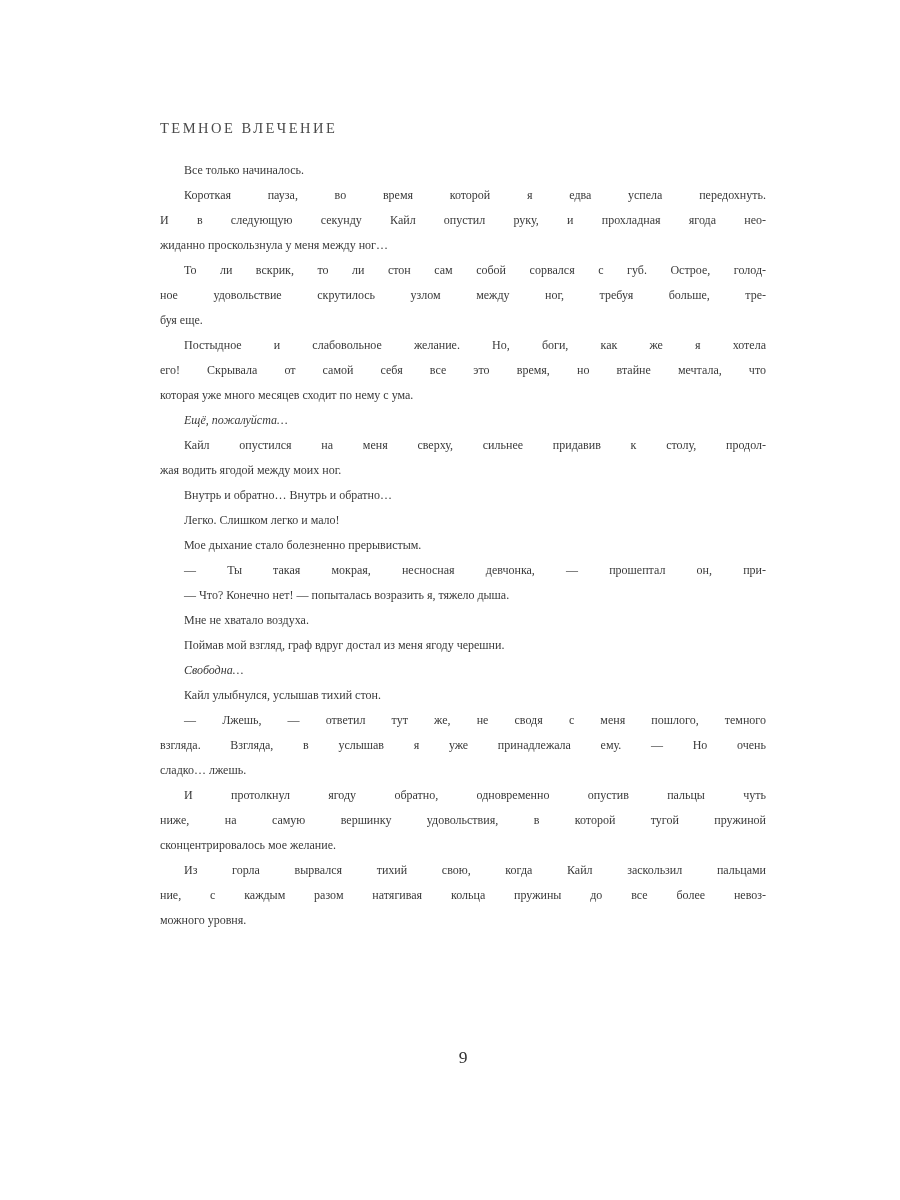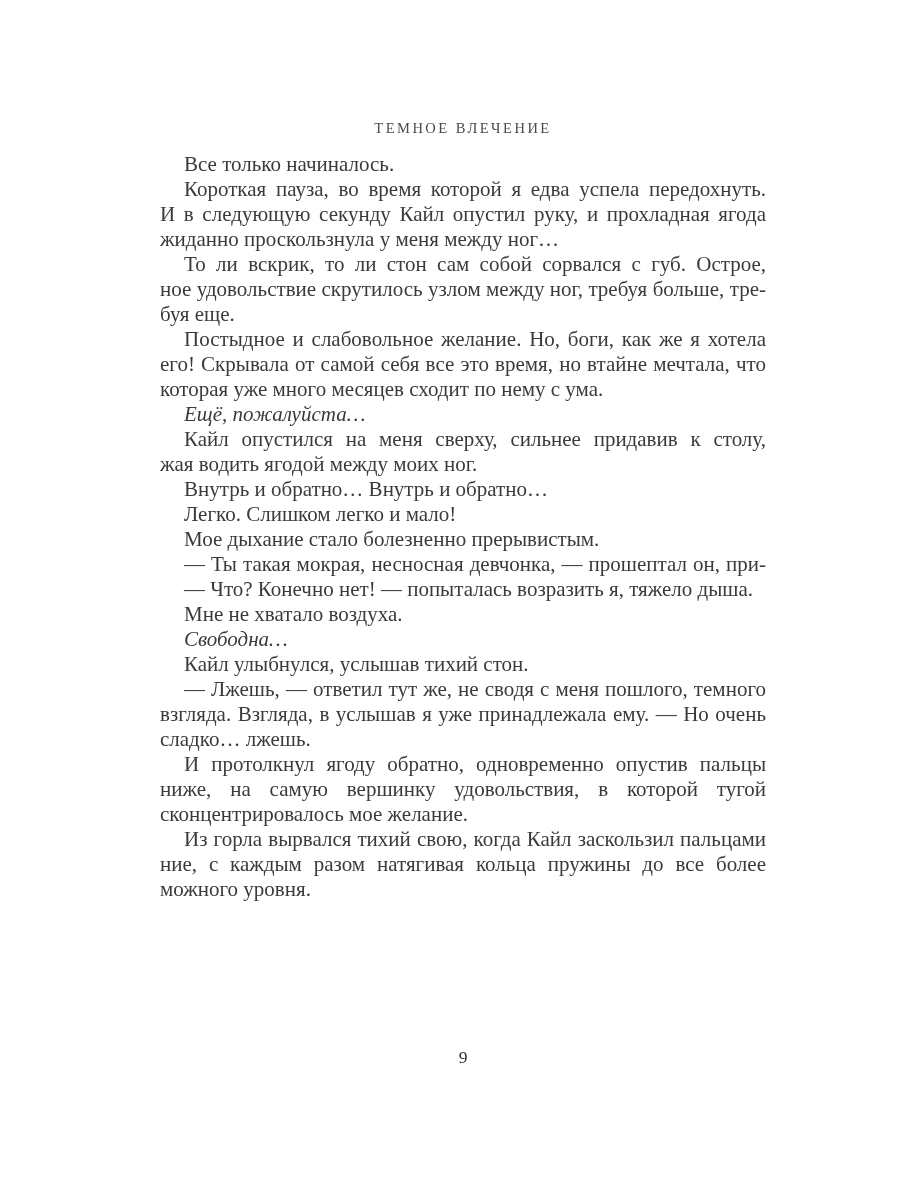--- a/index.html
+++ b/index.html
@@ -13,32 +13,31 @@
     position: relative;
     font-family: "Liberation Serif", "DejaVu Serif", serif;
     color: #3a3a3a;
     overflow: hidden;
   }
   .running-header {
     position: absolute;
     top: 120px;
     left: 160px;
     width: 606px;
-    text-align: center;
     font-size: 14.5px;
     letter-spacing: 2.5px;
     color: #4a4a4a;
     line-height: 17px;
   }
   .text-block {
     position: absolute;
-    top: 152px;
+    top: 158px;
     left: 160px;
     width: 606px;
-    font-size: 21px;
+    font-size: 12px;
   }
   .paragraph {
     margin: 0;
     padding: 0;
   }
   .paragraph.italic .line {
     font-style: italic;
   }
   .line {
     height: 25px;
@@ -108,20 +107,23 @@
     </div>
     <div class="paragraph">
       <div class="line indent">— Ты такая мокрая, несносная девчонка, — прошептал он, при-</div>
     </div>
     <div class="paragraph">
       <div class="line indent last">— Что? Конечно нет! — попыталась возразить я, тяжело дыша.</div>
     </div>
     <div class="paragraph">
       <div class="line indent last">Мне не хватало воздуха.</div>
     </div>
+    <div class="paragraph">
+      <div class="line indent last">Поймав мой взгляд, граф вдруг достал из меня ягоду черешни.</div>
+    </div>
     <div class="paragraph italic">
       <div class="line indent last">Свободна…</div>
     </div>
     <div class="paragraph">
       <div class="line indent last">Кайл улыбнулся, услышав тихий стон.</div>
     </div>
     <div class="paragraph">
       <div class="line indent">— Лжешь, — ответил тут же, не сводя с меня пошлого, темного</div>
       <div class="line">взгляда. Взгляда, в услышав я уже принадлежала ему. — Но очень</div>
       <div class="line last">сладко… лжешь.</div>

